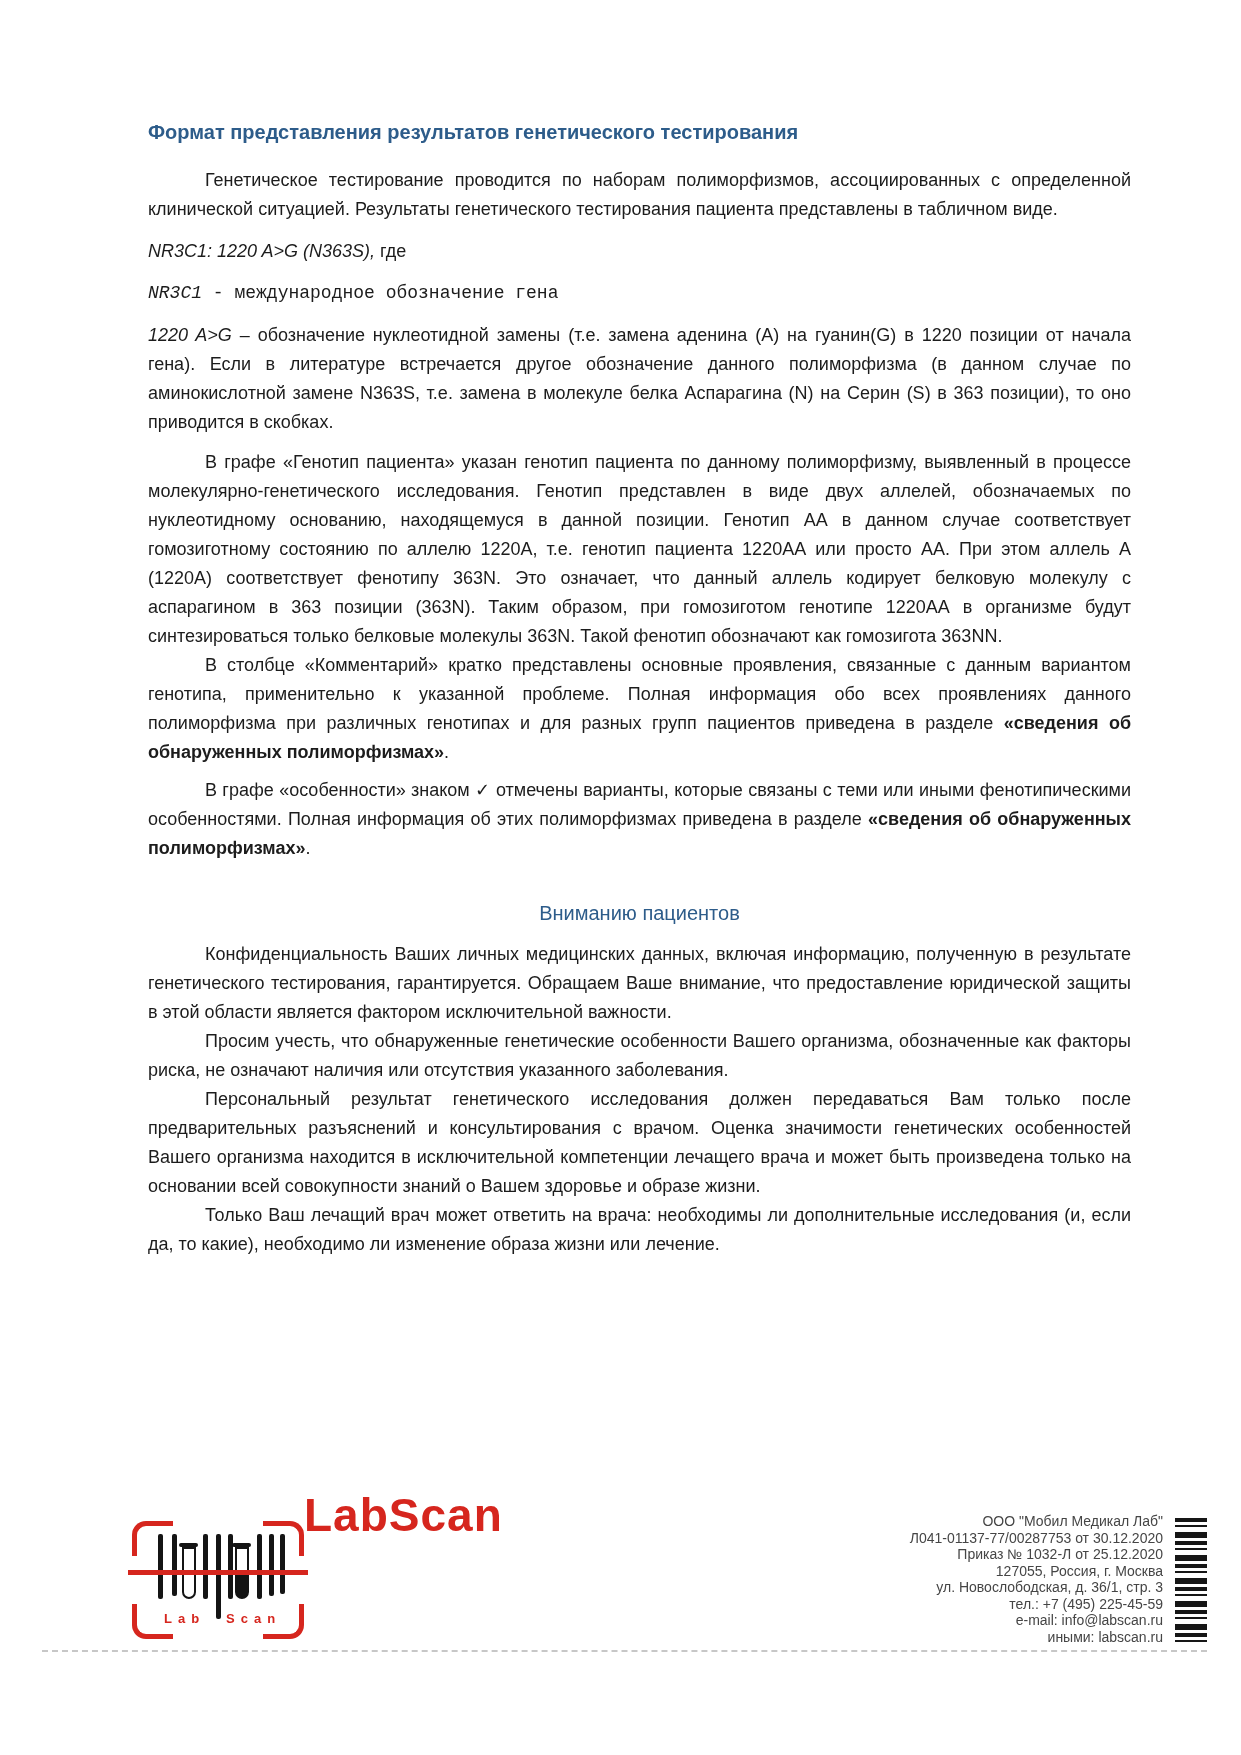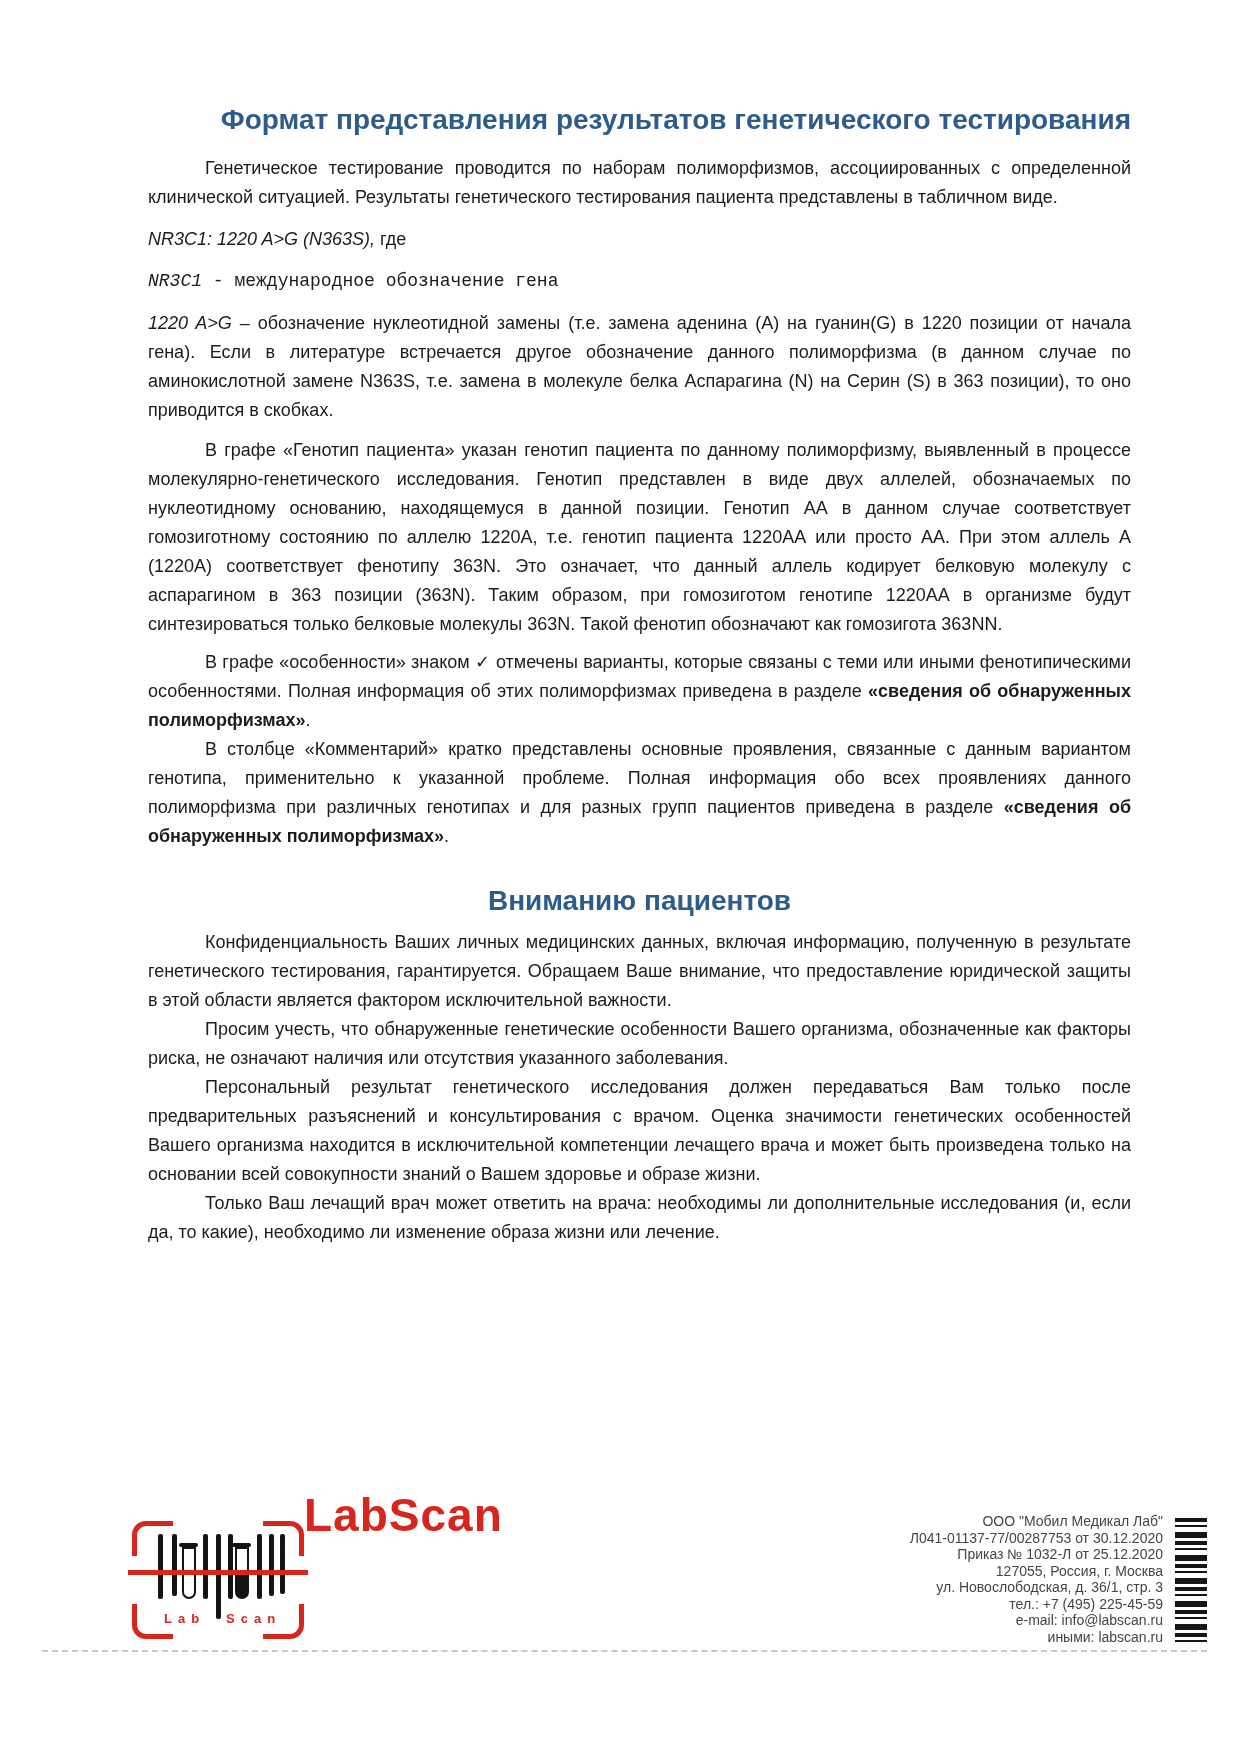--- a/index.html
+++ b/index.html
@@ -12,33 +12,33 @@
     font-family: "Liberation Sans", "DejaVu Sans", sans-serif;
     color: var(--body, #1c1c1c);
   }
   .content {
     position: absolute;
     left: 148px;
     top: 102px;
     width: 983px;
   }
   h1.doc-title {
-    margin: 0 0 16px 0;
-    font-size: 28px;
+    margin: 12px 0 16px 0;
+    font-size: 20px;
     line-height: 36px;
     font-weight: bold;
     color: var(--blue, #2d5c8a);
-    text-align: right;
+    text-align: left;
     white-space: nowrap;
   }
   h2.sec-title {
     margin: 32px 0 9px 0;
-    font-size: 28px;
+    font-size: 20px;
     line-height: 36px;
-    font-weight: bold;
+    font-weight: normal;
     color: var(--blue, #2d5c8a);
     text-align: center;
   }
   .para {
     margin: 0;
     font-size: 18px;
     line-height: 29px;
     text-align: justify;
     color: var(--body, #1c1c1c);
   }
@@ -131,22 +131,22 @@
 <div class="page">
 
   <div class="content">
     <h1 class="doc-title">Формат представления результатов генетического тестирования</h1>
     <div id="sec1">
         <p class="para ind"><span>Генетическое тестирование проводится по наборам полиморфизмов, ассоциированных с определенной клинической ситуацией. Результаты генетического тестирования пациента представлены в табличном виде.</span></p>
         <p class="para term" style="margin-top: 13px;"><span class="it">NR3C1: 1220 A&gt;G (N363S),</span><span> где</span></p>
         <p class="para term" style="margin-top: 13px; font-family: Liberation Mono, monospace;"><span class="it">NR3C1</span><span> - международное обозначение гена</span></p>
         <p class="para" style="margin-top: 13px;"><span class="it">1220 A&gt;G</span><span> – обозначение нуклеотидной замены (т.е. замена аденина (А) на гуанин(G) в 1220 позиции от начала гена). Если в литературе встречается другое обозначение данного полиморфизма (в данном случае по аминокислотной замене N363S, т.е. замена в молекуле белка Аспарагина (N) на Серин (S) в 363 позиции), то оно приводится в скобках.</span></p>
         <p class="para ind" style="margin-top: 11px;"><span>В графе «Генотип пациента» указан генотип пациента по данному полиморфизму, выявленный в процессе молекулярно-генетического исследования. Генотип представлен в виде двух аллелей, обозначаемых по нуклеотидному основанию, находящемуся в данной позиции. Генотип АА в данном случае соответствует гомозиготному состоянию по аллелю 1220А, т.е. генотип пациента 1220АА или просто АА. При этом аллель А (1220А) соответствует фенотипу 363N. Это означает, что данный аллель кодирует белковую молекулу с аспарагином в 363 позиции (363N). Таким образом, при гомозиготом генотипе 1220АА в организме будут синтезироваться только белковые молекулы 363N. Такой фенотип обозначают как гомозигота 363NN.</span></p>
+        <p class="para ind"><span>В столбце «Комментарий» кратко представлены основные проявления, связанные с данным вариантом генотипа, применительно к указанной проблеме. Полная информация обо всех проявлениях данного полиморфизма при различных генотипах и для разных групп пациентов приведена в разделе </span><span class="bd">«сведения об обнаруженных полиморфизмах»</span><span>.</span></p>
         <p class="para ind" style="margin-top: 9px;"><span>В графе «особенности» знаком ✓  отмечены варианты, которые связаны с теми или иными фенотипическими особенностями. Полная информация об этих полиморфизмах приведена в разделе </span><span class="bd">«сведения об обнаруженных полиморфизмах»</span><span>.</span></p>
-        <p class="para ind"><span>В столбце «Комментарий» кратко представлены основные проявления, связанные с данным вариантом генотипа, применительно к указанной проблеме. Полная информация обо всех проявлениях данного полиморфизма при различных генотипах и для разных групп пациентов приведена в разделе </span><span class="bd">«сведения об обнаруженных полиморфизмах»</span><span>.</span></p>
       </div>
     <h2 class="sec-title">Вниманию пациентов</h2>
     <div id="sec2">
         <p class="para ind"><span>Конфиденциальность Ваших личных медицинских данных, включая информацию, полученную в результате генетического тестирования, гарантируется. Обращаем Ваше внимание, что предоставление юридической защиты в этой области является фактором исключительной важности.</span></p>
         <p class="para ind"><span>Просим учесть, что обнаруженные генетические особенности Вашего организма, обозначенные как факторы риска, не означают наличия или отсутствия указанного заболевания.</span></p>
         <p class="para ind"><span>Персональный результат генетического исследования должен передаваться Вам только после предварительных разъяснений и консультирования с врачом. Оценка значимости генетических особенностей Вашего организма находится в исключительной компетенции лечащего врача и может быть произведена только на основании всей  совокупности знаний о Вашем здоровье и образе жизни.</span></p>
         <p class="para ind"><span>Только Ваш лечащий врач может ответить на врача: необходимы ли дополнительные исследования (и, если да, то какие), необходимо ли изменение образа жизни или лечение.</span></p>
       </div>
   </div>
 

